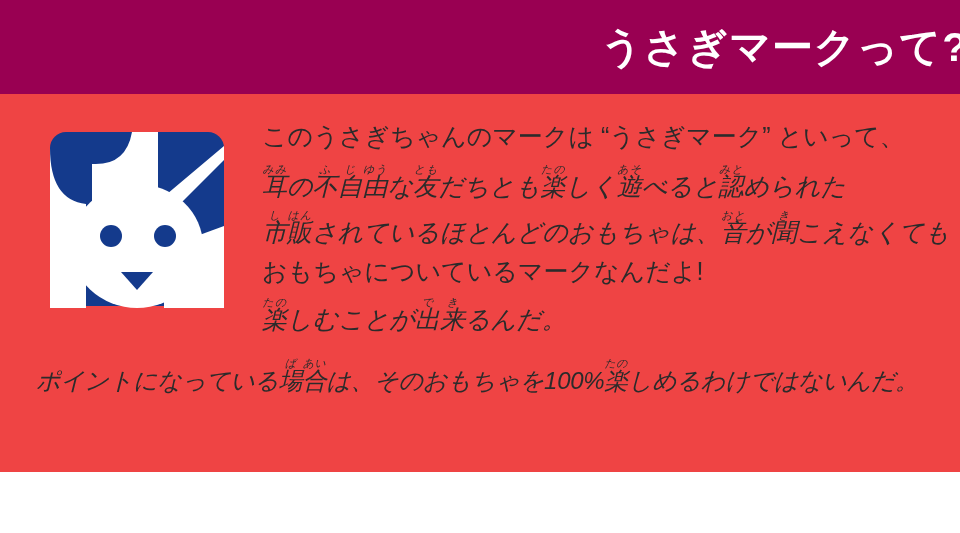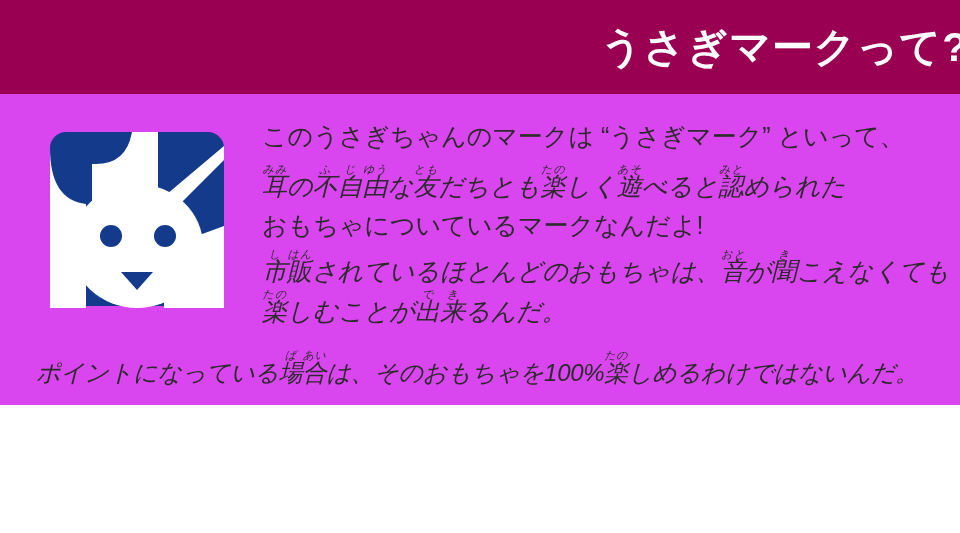--- a/index.html
+++ b/index.html
@@ -37,22 +37,22 @@
     text-align: center;
     white-space: nowrap;
   }
 
   
   .body-area {
     position: absolute;
     left: 0;
     top: 94px;
     width: 960px;
-    height: 311px;
-    background: #d946ef;
+    height: 378px;
+    background: #ef4444;
   }
 
   
   .logo-wrap {
     position: absolute;
     left: 48px;
     top: 36px;
     width: 178px;
     height: 178px;
   }
@@ -89,21 +89,21 @@
     font-style: italic;
   }
   .tline.narrow {
     font-size: 24px;
     letter-spacing: -0.012em;
   }
 
   
   .gap-a { margin-top: 14px; }
   .gap-b { margin-top: 10px; }
-  .gap-c { }
+  .gap-c { margin-top: 8px; }
   .gap-d { margin-top: 6px; }
 
   ruby {
     ruby-position: over;
     -webkit-ruby-position: before;
   }
   rt {
     font-size: 11px;
     line-height: 1;
     color: #2b2b2b;
@@ -135,22 +135,22 @@
       <circle cx="63" cy="106" r="11" fill="#143a8c"></circle>
       <circle cx="117" cy="106" r="11" fill="#143a8c"></circle>
 
       <path d="M73 142 L105 142 L89 160 Z" fill="#143a8c"></path>
     </svg>
   </div>
 
   <div class="text-right-block">
     <p class="tline">このうさぎちゃんのマークは “うさぎマーク” といって、</p>
     <p class="tline ruby-line gap-b"><ruby>耳<rt>みみ</rt></ruby>の<ruby>不<rt>ふ</rt></ruby><ruby>自<rt>じ</rt></ruby><ruby>由<rt>ゆう</rt></ruby>な<ruby>友<rt>とも</rt></ruby>だちとも<ruby>楽<rt>たの</rt></ruby>しく<ruby>遊<rt>あそ</rt></ruby>べると<ruby>認<rt>みと</rt></ruby>められた</p>
+    <p class="tline ruby-line gap-d"><ruby>市<rt>し</rt></ruby><ruby>販<rt>はん</rt></ruby>されているほとんどのおもちゃは、<ruby>音<rt>おと</rt></ruby>が<ruby>聞<rt>き</rt></ruby>こえなくても</p>
     <p class="tline gap-a">おもちゃについているマークなんだよ!</p>
-    <p class="tline ruby-line gap-d"><ruby>市<rt>し</rt></ruby><ruby>販<rt>はん</rt></ruby>されているほとんどのおもちゃは、<ruby>音<rt>おと</rt></ruby>が<ruby>聞<rt>き</rt></ruby>こえなくても</p>
     <p class="tline ruby-line gap-c"><ruby>楽<rt>たの</rt></ruby>しむことが<ruby>出<rt>で</rt></ruby><ruby>来<rt>き</rt></ruby>るんだ。</p>
   </div>
 
   <div class="text-full-block">
     <p class="tline narrow ruby-line gap-c">ポイントになっている<ruby>場<rt>ば</rt></ruby><ruby>合<rt>あい</rt></ruby>は、そのおもちゃを100%<ruby>楽<rt>たの</rt></ruby>しめるわけではないんだ。</p>
   </div>
 
 </div>
 
 </body></html>

